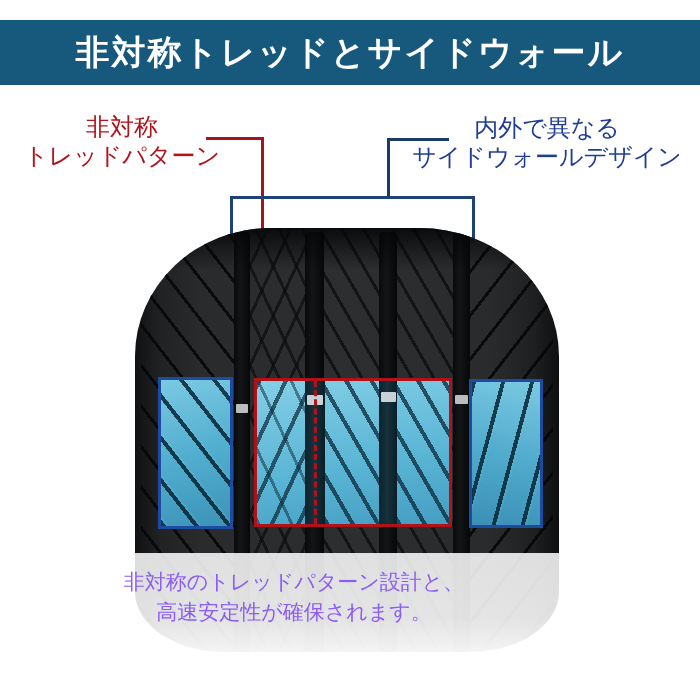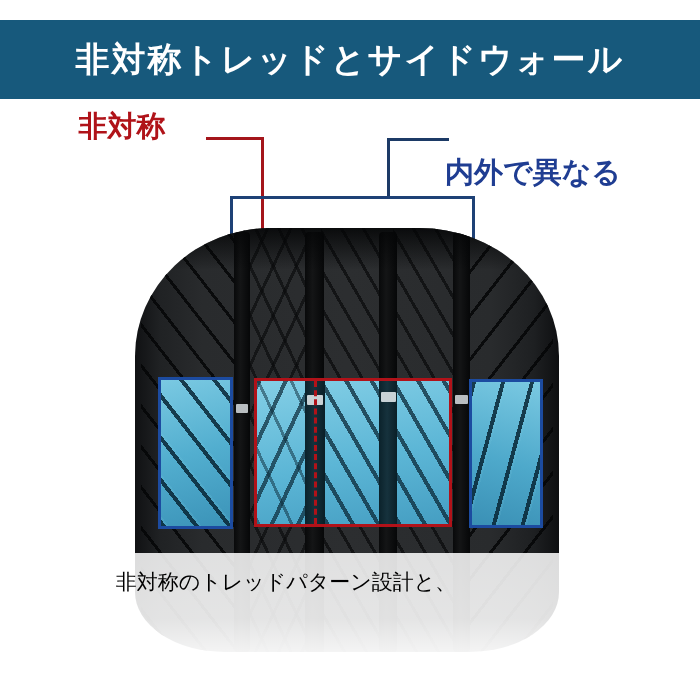--- a/index.html
+++ b/index.html
@@ -1,28 +1,28 @@
 <!DOCTYPE html>
 <html><head>
 <meta charset="utf-8">
 <style>
   html,body{margin:0;padding:0;background:#ffffff;}
   body{font-family:"Liberation Sans","DejaVu Sans",sans-serif;}
   .stage{position:relative;width:700px;height:699px;background:#ffffff;overflow:hidden;margin:0 auto;}
   .abs{position:absolute;}
 
   
-  .banner{left:0;top:20px;width:700px;height:79px;background:#17597c;
+  .banner{left:0;top:20px;width:700px;height:65px;background:#17597c;
           display:flex;align-items:center;justify-content:center;}
   .banner-title{color:#ffffff;font-size:34px;font-weight:bold;letter-spacing:2px;white-space:nowrap;}
 
   
-  .label{text-align:center;font-weight:bold;font-size:29px;line-height:29px;white-space:nowrap;}
+  .label{text-align:center;font-weight:normal;font-size:24px;line-height:29px;white-space:nowrap;}
   .label-red{left:10px;top:112px;width:224px;color:#b01319;}
-  .label-blue{left:385px;top:113px;width:296px;color:#1f3d92;margin-top:45px;}
+  .label-blue{left:399px;top:113px;width:296px;color:#1f3d92;}
 
   
   .line{background:#1e4176;}
   .line-red{background:#a4151b;}
   .red-h{left:206px;top:137px;width:58px;height:3px;}
   .red-v{left:261px;top:137px;width:3px;height:244px;}
   .bluelbl-h{left:387px;top:138px;width:62px;height:3px;background:#1c3a66;}
   .bluelbl-v{left:387px;top:138px;width:3px;height:61px;background:#1c3a66;}
   .bracket-h{left:230px;top:196px;width:245px;height:3px;}
   .bracket-vl{left:230px;top:196px;width:3px;height:184px;}
@@ -78,39 +78,41 @@
                    repeating-linear-gradient(65deg,rgba(10,40,55,.5) 0 3px,transparent 3px 30px);}
   .zsipes-m{left:68px;top:0;width:54px;bottom:0;
         background:repeating-linear-gradient(60deg,rgba(10,40,55,.75) 0 4px,transparent 4px 22px);}
   .zsipes-r{left:140px;top:0;right:0;bottom:0;
         background:repeating-linear-gradient(60deg,rgba(10,40,55,.75) 0 4px,transparent 4px 22px);}
   .center-dashed{left:57px;top:0;bottom:0;width:0;border-left:3px dashed #b11219;}
 
   
   .fade-overlay{left:0;top:553px;width:700px;height:146px;
         background:linear-gradient(180deg,rgba(255,255,255,.855) 0%,rgba(255,255,255,.875) 45%,rgba(255,255,255,.96) 72%,#ffffff 88%);}
-  .caption{left:4px;top:567px;width:564px;text-align:center;color:#000000;
+  .caption{left:12px;top:567px;width:564px;text-align:center;color:#8b5cf6;
         font-size:21px;line-height:30px;}
   .caption-line{white-space:nowrap;}
 </style>
 </head>
 <body>
 
 <div class="stage">
 
   <div class="abs banner">
     <span class="banner-title">非対称トレッドとサイドウォール</span>
   </div>
 
   <div class="abs label label-red">
     <div>非対称</div>
+    <div>トレッドパターン</div>
   </div>
 
   <div class="abs label label-blue">
     <div>内外で異なる</div>
+    <div>サイドウォールデザイン</div>
   </div>
 
   <div class="abs line-red red-h"></div>
   <div class="abs line-red red-v"></div>
   <div class="abs bluelbl-h"></div>
   <div class="abs bluelbl-v"></div>
   <div class="abs line bracket-h"></div>
   <div class="abs line bracket-vl"></div>
   <div class="abs line bracket-vr"></div>
 
@@ -145,15 +147,16 @@
   </div>
 
   <div class="abs zone zone-blue zone-right">
     <div class="abs stripes"></div>
   </div>
 
   <div class="abs fade-overlay"></div>
 
   <div class="abs caption">
     <div class="caption-line">非対称のトレッドパターン設計と、</div>
+    <div class="caption-line">高速安定性が確保されます。</div>
   </div>
 
 </div>
 
 </body></html>

